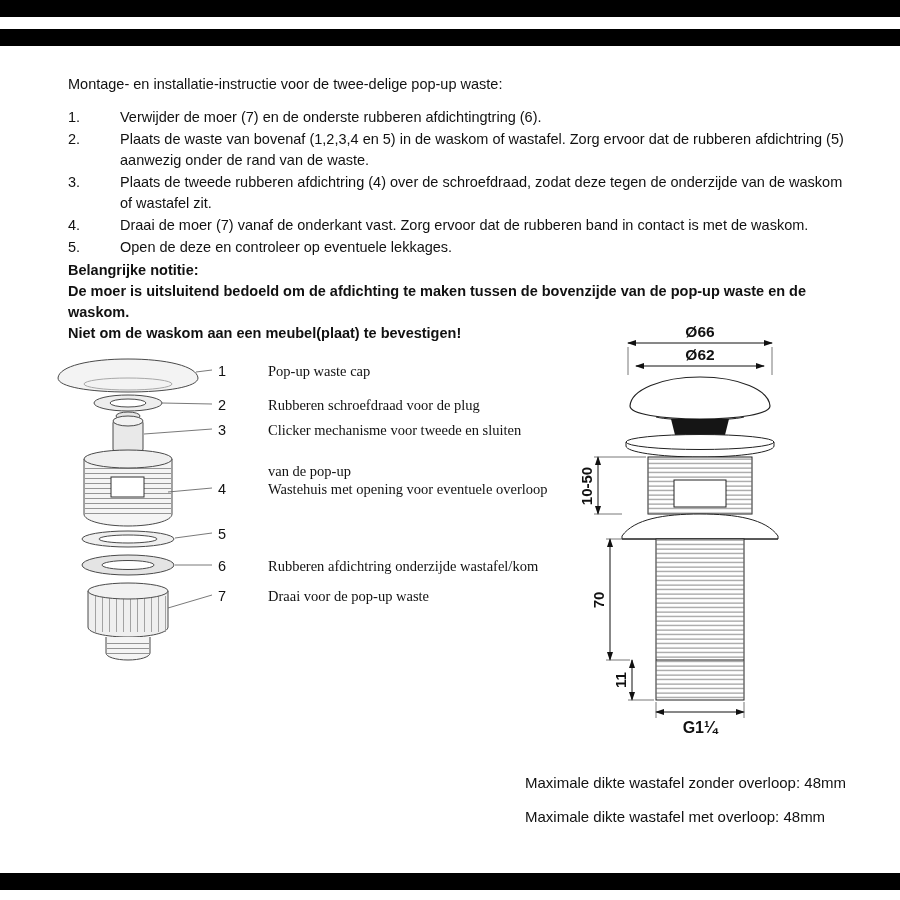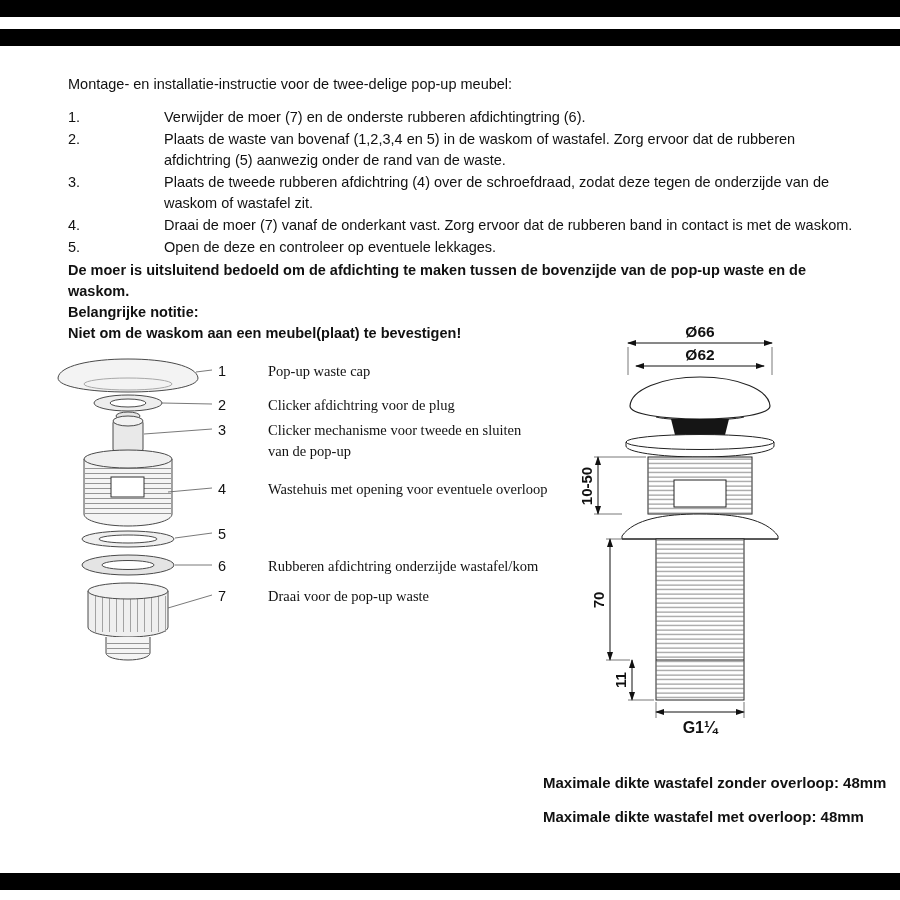--- a/index.html
+++ b/index.html
@@ -14,48 +14,48 @@
   .bar { position: absolute; left: 0; width: 900px; background: #000; }
   .bar-top-1 { top: 0; height: 17px; }
   .bar-top-2 { top: 29px; height: 17px; }
   .bar-bottom { top: 873px; height: 17px; }
 
   .title { position: absolute; left: 68px; top: 76px; font-size: 14.5px; }
 
   .steps { position: absolute; left: 68px; top: 107px; width: 790px; font-size: 14.5px; line-height: 21px; }
   .step { display: flex; margin-bottom: 1px; }
   .step-num { flex: 0 0 52px; }
-  .step-text { flex: 1; max-width: 736px; margin-left: 44px; }
+  .step-text { flex: 1; max-width: 736px; }
 
   .note { position: absolute; left: 68px; top: 260px; width: 792px; font-size: 14.5px; line-height: 21px; font-weight: bold; }
 
   .part-row { position: absolute; left: 218px; display: flex; font-size: 14.5px; line-height: 21px; }
   .part-num { flex: 0 0 50px; }
   .part-label { width: 330px; font-family: Liberation Serif, serif; }
-  .part-label .sub { display: block; margin-top: 0; }
+  .part-label .sub { display: block; margin-top: 20px; }
   .p1 { top: 361px; } .p2 { top: 395px; } .p3 { top: 420px; }
   .p4 { top: 479px; } .p5 { top: 524px; } .p6 { top: 556px; } .p7 { top: 586px; }
 
   .exploded-svg { position: absolute; left: 50px; top: 356px; }
   .tech-svg { position: absolute; left: 580px; top: 322px; }
 
   svg text { font-family: "Liberation Sans", sans-serif; fill: #111; }
 
-  .footer { position: absolute; left: 543px; top: 766px; font-size: 15px; line-height: 34px; font-weight: bold; }
+  .footer { position: absolute; left: 525px; top: 766px; font-size: 15px; line-height: 34px; }
 </style>
 </head>
 <body>
 
 <div class="page">
 
   <div class="bar bar-top-1"></div>
   <div class="bar bar-top-2"></div>
   <div class="bar bar-bottom"></div>
 
-  <div class="title">Montage- en installatie-instructie voor de twee-delige pop-up meubel:</div>
+  <div class="title">Montage- en installatie-instructie voor de twee-delige pop-up waste:</div>
 
   <div class="steps">
     <div class="step">
       <span class="step-num">1.</span>
       <span class="step-text">Verwijder de moer (7) en de onderste rubberen afdichtingtring (6).</span>
     </div>
     <div class="step">
       <span class="step-num">2.</span>
       <span class="step-text">Plaats de waste van bovenaf (1,2,3,4 en 5) in de waskom of wastafel. Zorg ervoor dat de rubberen afdichtring (5) aanwezig onder de rand van de waste.</span>
     </div>
@@ -67,22 +67,22 @@
       <span class="step-num">4.</span>
       <span class="step-text">Draai de moer (7) vanaf de onderkant vast. Zorg ervoor dat de rubberen band in contact is met de waskom.</span>
     </div>
     <div class="step">
       <span class="step-num">5.</span>
       <span class="step-text">Open de deze en controleer op eventuele lekkages.</span>
     </div>
   </div>
 
   <div class="note">
+    <div>Belangrijke notitie:</div>
     <div>De moer is uitsluitend bedoeld om de afdichting te maken tussen de bovenzijde van de pop-up waste en de waskom.</div>
-    <div>Belangrijke notitie:</div>
     <div>Niet om de waskom aan een meubel(plaat) te bevestigen!</div>
   </div>
 
   <svg class="exploded-svg" width="165" height="310" viewBox="0 0 165 310">
     <defs>
       <pattern id="e-thread" width="8" height="5" patternUnits="userSpaceOnUse">
         <line x1="0" y1="2.5" x2="8" y2="2.5" stroke="#8a8a8a" stroke-width="0.9"></line>
       </pattern>
       <pattern id="e-ribs" width="7" height="6" patternUnits="userSpaceOnUse">
         <line x1="3.5" y1="0" x2="3.5" y2="6" stroke="#9a9a9a" stroke-width="0.9"></line>
@@ -140,21 +140,21 @@
       <line x1="118" y1="252" x2="162" y2="239"></line>
     </g>
   </svg>
 
   <div class="part-row p1">
     <span class="part-num">1</span>
     <span class="part-label">Pop-up waste cap</span>
   </div>
   <div class="part-row p2">
     <span class="part-num">2</span>
-    <span class="part-label">Clicker afdichtring voor de plug</span>
+    <span class="part-label">Rubberen schroefdraad voor de plug</span>
   </div>
   <div class="part-row p3">
     <span class="part-num">3</span>
     <span class="part-label"><span>Clicker mechanisme voor tweede en sluiten</span><span class="sub">van de pop-up</span></span>
   </div>
   <div class="part-row p4">
     <span class="part-num">4</span>
     <span class="part-label">Wastehuis met opening voor eventuele overloop</span>
   </div>
   <div class="part-row p5">

